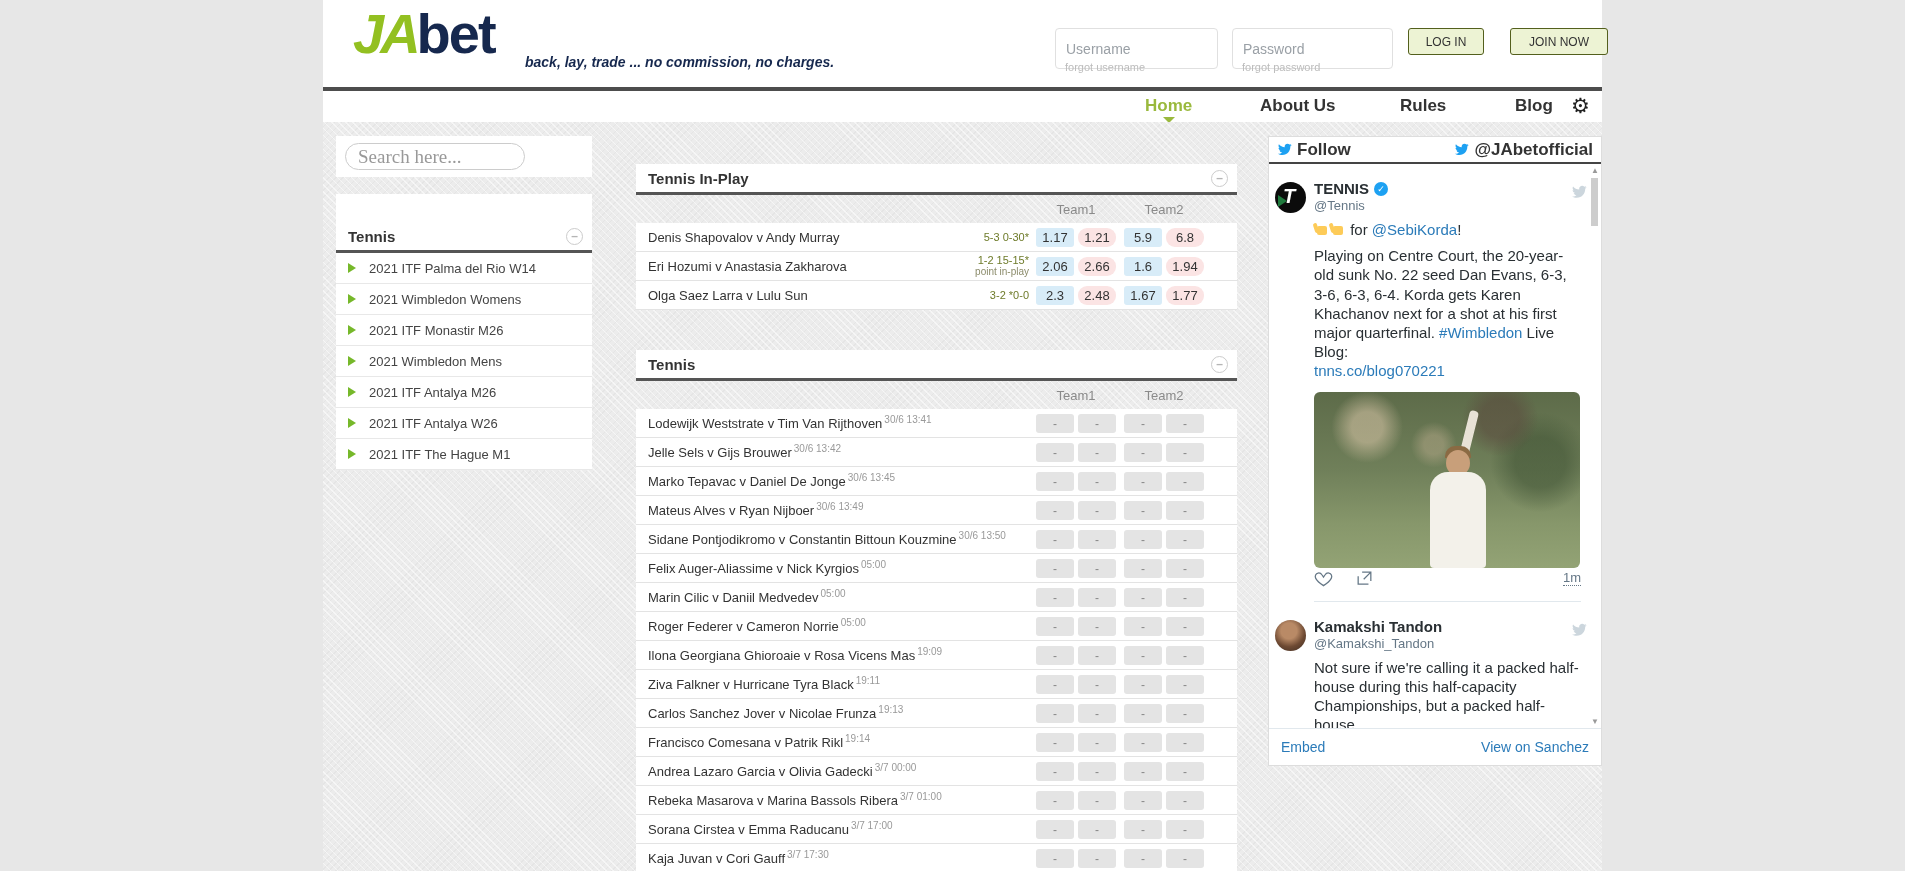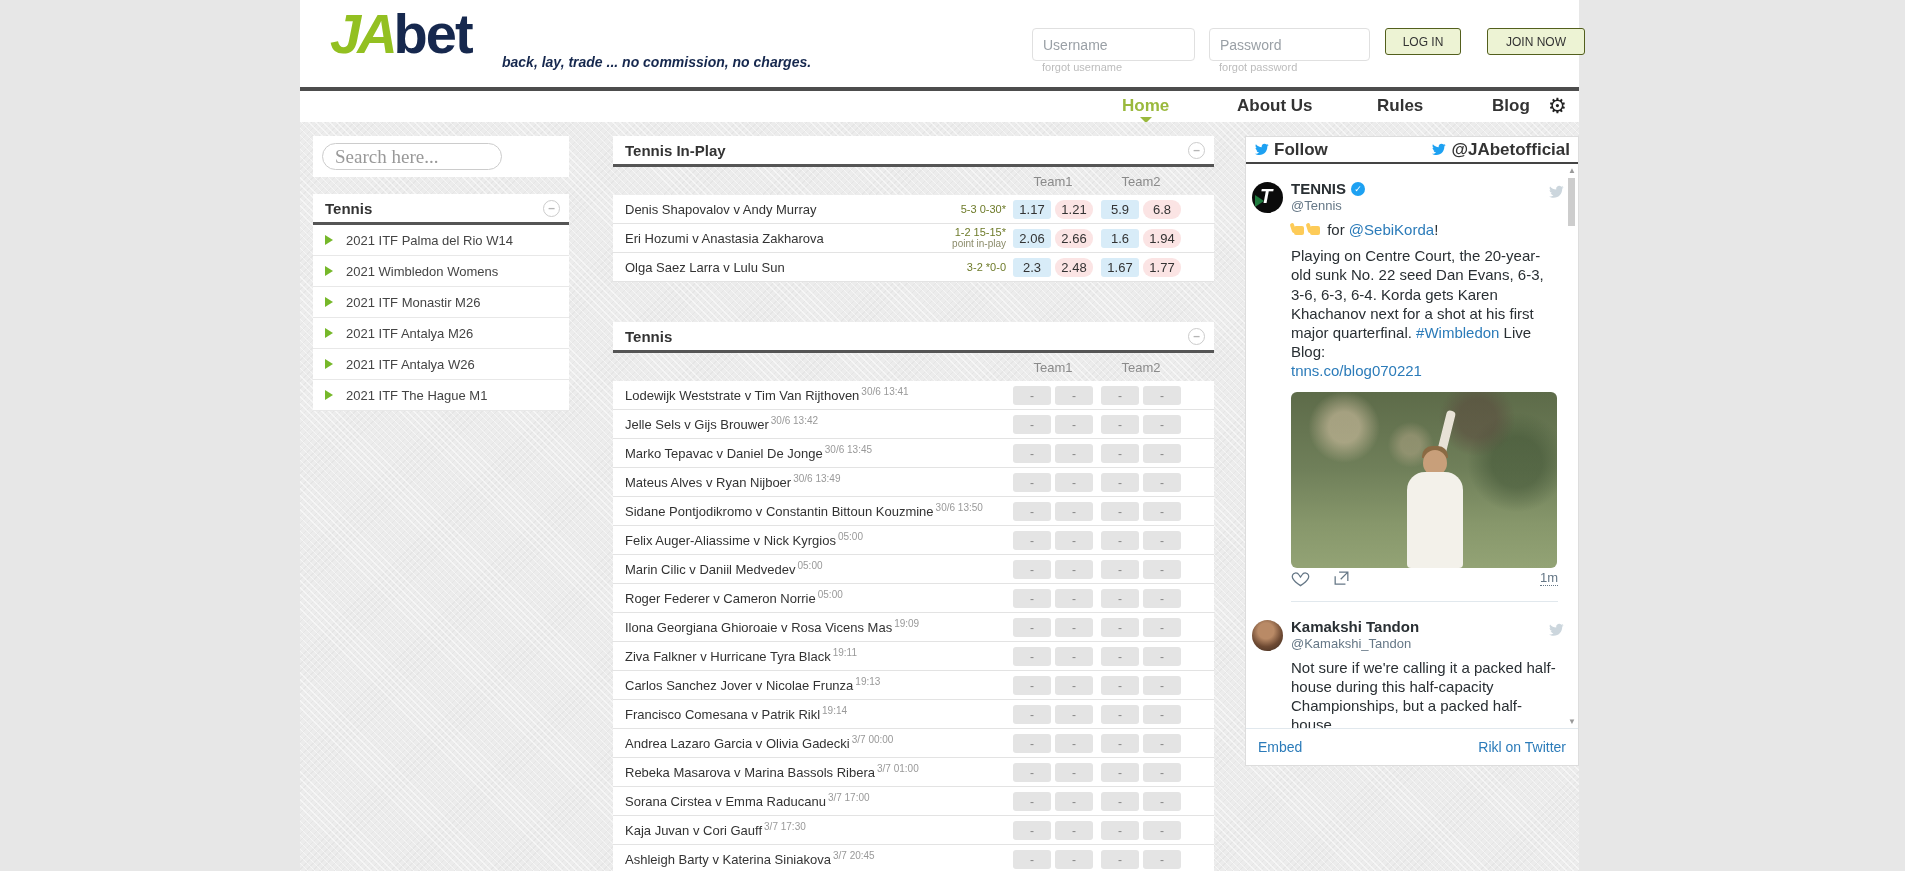--- a/index.html
+++ b/index.html
@@ -1,27 +1,27 @@
 <!DOCTYPE html>
 <html><head>
 <meta charset="utf-8">
 <style>
   * { box-sizing: border-box; }
   html,body { margin:0; padding:0; }
   body { background:#e7e7e7; font-family:"Liberation Sans", sans-serif; }
   .page { position:relative; width:1905px; height:871px; background:#e7e7e7; overflow:hidden; }
-  .content { position:absolute; left:300px; top:0; width:1279px; height:871px; }
+  .content { position:absolute; left:323px; top:0; width:1279px; height:871px; }
 
   
   .header { position:absolute; left:0; top:0; width:100%; height:87px; background:#fff; }
   .logo { position:absolute; left:30px; top:4px; font-size:56px; font-weight:bold; line-height:60px; }
   .logo .ja { color:#93c021; font-style:italic; letter-spacing:-4px; }
   .logo .bet { color:#16284e; letter-spacing:-2px; }
   .tagline { position:absolute; left:202px; top:54px; font-size:14px; font-weight:bold; font-style:italic; color:#16284e; }
-  .auth-input { position:absolute; top:28px; height:33px; border:1px solid #e0e0e0; border-radius:4px; padding:0 10px; font-size:14px; color:#333; background:#fff; outline:none; font-family:"Liberation Sans", sans-serif; }
+  .auth-input { position:absolute; top:28px; height:41px; border:1px solid #e0e0e0; border-radius:4px; padding:0 10px; font-size:14px; color:#333; background:#fff; outline:none; font-family:"Liberation Sans", sans-serif; }
   .auth-input::placeholder { color:#9aa0a6; }
   #username-field { left:732px; width:163px; }
   #password-field { left:909px; width:161px; }
   .forgot { position:absolute; top:61px; font-size:11px; color:#bcbcbc; text-decoration:none; }
   #forgot-username { left:742px; }
   #forgot-password { left:919px; }
   .hdr-btn { position:absolute; top:28px; height:27px; background:#edf3d4; border:1px solid #535f1d; border-radius:3px; font-size:12px; color:#333; text-align:center; cursor:pointer; font-family:"Liberation Sans", sans-serif; }
   #login-button { left:1085px; width:76px; }
   #join-button { left:1187px; width:98px; }
 
@@ -41,21 +41,21 @@
     background-image:
       repeating-linear-gradient(45deg, rgba(255,255,255,.55) 0 1px, rgba(0,0,0,0) 1px 5px),
       repeating-linear-gradient(-45deg, rgba(0,0,0,.03) 0 1px, rgba(0,0,0,0) 1px 5px);
   }
 
   
   .search-card { position:absolute; left:13px; top:14px; width:256px; height:41px; background:#fff; }
   .search-input { margin:7px 0 0 9px; width:180px; height:27px; border:1px solid #ccc; border-radius:14px; padding:0 12px; font-size:19px; color:#333; outline:none; font-family:Liberation Serif, serif; }
   .search-input::placeholder { color:#999; }
   .side-panel { position:absolute; left:13px; top:72px; width:256px; background:#fff; }
-  .panel-head { height:31px; display:flex; align-items:center; justify-content:space-between; padding:0 9px 0 12px; font-size:15px; font-weight:bold; color:#333; border-bottom:3px solid #555; background:#fff; }
+  .panel-head { height:31px; display:flex; align-items:center; justify-content:space-between; padding:0 9px 0 12px; font-size:15px; font-weight:bold; color:#333; border-bottom:3px solid #555; background:#fff;margin-top:28px; }
   .minus-btn { width:17px; height:17px; border:1px solid #ccc; border-radius:50%; color:#b5b5b5; font-size:12px; line-height:15px; text-align:center; background:#fff; cursor:pointer; }
   .side-row { height:31px; display:flex; align-items:center; border-bottom:1px solid #e8e8e8; font-size:13px; color:#444; cursor:pointer; background:#fff; }
   .tri { width:0; height:0; border-left:8px solid #76b82a; border-top:5px solid transparent; border-bottom:5px solid transparent; margin:0 13px 0 12px; }
 
   
   .main-panel { position:absolute; left:313px; width:601px; }
   #inplay-panel { top:14px; }
   #upcoming-panel { top:200px; }
   .cols-head { position:relative; height:28px; font-size:13px; color:#8a8a8a; }
   .colT1 { position:absolute; left:400px; width:80px; text-align:center; top:7px; }
@@ -163,20 +163,24 @@
             <div class="side-row">
               <span class="tri"></span>
               <span>2021 Wimbledon Womens</span>
             </div>
             <div class="side-row">
               <span class="tri"></span>
               <span>2021 ITF Monastir M26</span>
             </div>
             <div class="side-row">
               <span class="tri"></span>
+              <span>2021 Wimbledon Mens</span>
+            </div>
+            <div class="side-row">
+              <span class="tri"></span>
               <span>2021 ITF Antalya M26</span>
             </div>
             <div class="side-row">
               <span class="tri"></span>
               <span>2021 ITF Antalya W26</span>
             </div>
             <div class="side-row">
               <span class="tri"></span>
               <span>2021 ITF The Hague M1</span>
             </div>
@@ -471,19 +475,19 @@
           </div>
 
           <div class="tw-scrollbar">
             <span class="tw-scroll-up">▲</span>
             <span class="tw-thumb"></span>
             <span class="tw-scroll-down">▼</span>
           </div>
         </div>
         <div class="tw-foot">
           <a class="tw-link">Embed</a>
-          <a class="tw-link">Rikl on Twitter</a>
+          <a class="tw-link">View on Sanchez</a>
         </div>
       </div>
 
     </div>
   </div>
 </div>
 
 </body></html>

